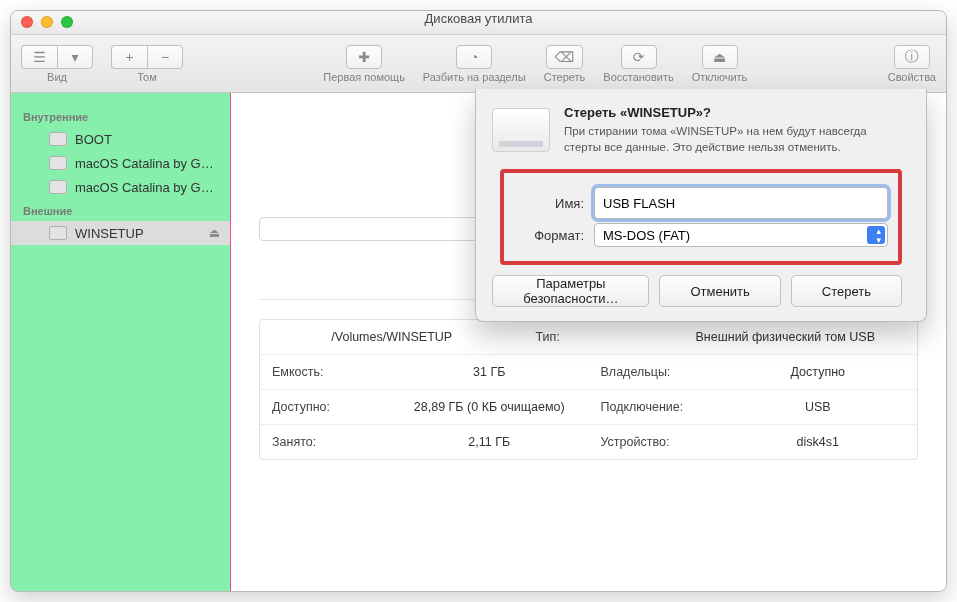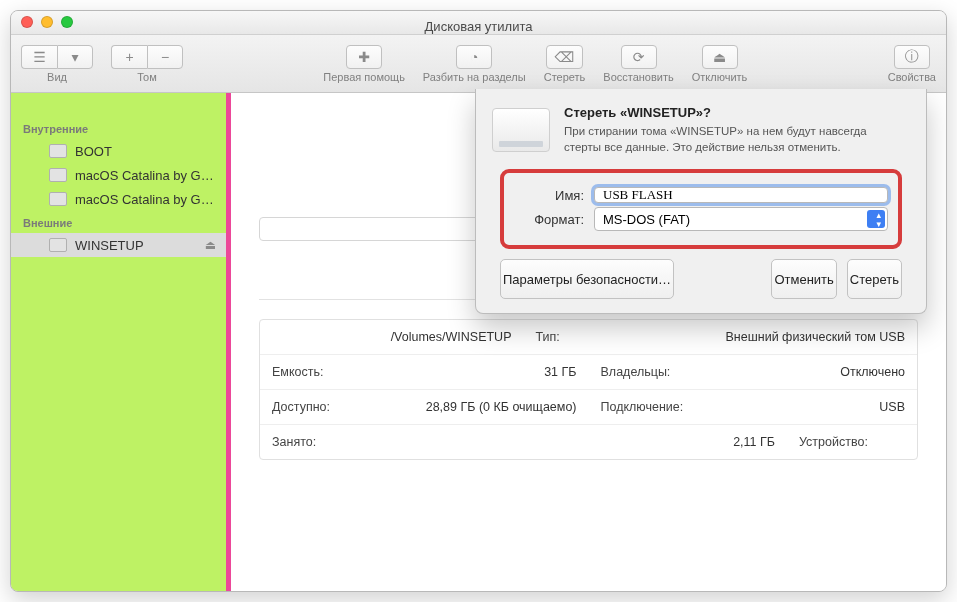--- a/index.html
+++ b/index.html
@@ -7,21 +7,21 @@
   .window {
     width: 937px; height: 582px; margin: 10px;
     border: 1px solid #b8b8b8; border-radius: 8px;
     box-shadow: 0 8px 24px rgba(0,0,0,.18);
     background: #ececec;
     display: flex; flex-direction: column;
     overflow: hidden; position: relative;
   }
   
   .titlebar {
-    height: 24px; display:flex; align-items:flex-end; justify-content:center;
+    height: 24px; display:flex; align-items:flex-start; justify-content:center;
     background: linear-gradient(#f7f7f7,#e8e8e8);
     border-bottom: 1px solid #d0d0d0;
     position: relative;
   }
   .traffic { position:absolute; left:10px; top:5px; display:flex; gap:8px; }
   .tl { width:12px; height:12px; border-radius:50%; border:1px solid rgba(0,0,0,.15);}
   .tl.red{background:#ff5f57}.tl.yel{background:#ffbd2e}.tl.grn{background:#28c940}
   .titlebar-title { font-size:13px; color:#4a4a4a; }
 
   
@@ -40,22 +40,22 @@
   }
   .tb-seg { display:flex; }
   .tb-seg .tb-btn:first-child{border-radius:4px 0 0 4px;border-right:none}
   .tb-seg .tb-btn:last-child{border-radius:0 4px 4px 0}
   .tb-label { font-size:11px; color:#808080; }
   .tb-spacer { flex:1 }
 
   
   .body { flex:1; display:flex; min-height:0; }
   .sidebar {
-    width:220px; background:#bef264; border-right:5px solid #ec4899;
-    padding-top:24px; font-size:13px; color:#333;
+    width:220px; background:#86efac; border-right:1px solid #ec4899;
+    padding-top:12px; font-size:13px; color:#333;
   }
   .sb-head { padding:6px 12px 4px; color:#7a7a7a; font-size:11px; font-weight:600;}
   .sb-item { display:flex; align-items:center; gap:8px; padding:4px 10px 4px 22px; height:24px;}
   .sb-item.indent { padding-left:38px; }
   .sb-item.selected { background:#dcdcdc; }
   .sb-disk { width:18px; height:14px; background:#e3e3e3; border:1px solid #b0b0b0; border-radius:2px;}
   .sb-eject { margin-left:auto; color:#8a8a8a; font-size:12px;}
   .sb-text { white-space:nowrap; overflow:hidden; text-overflow:ellipsis; max-width:140px;}
 
   .content { flex:1; background:#fff; position:relative; padding:18px 20px; }
@@ -77,21 +77,21 @@
   
   .infogrid {
     position:absolute; left:28px; right:28px; top:226px;
     border:1px solid #e0e0e0; border-radius:4px;
     font-size:12.5px; color:#444;
   }
   .row { display:flex; border-bottom:1px solid #eee; }
   .row:last-child{border-bottom:none}
   .cell { padding:10px 12px; }
   .k { width:130px; }
-  .v { flex:1; text-align:right; color:#333;}
+  .v { flex:1; text-align:center; color:#333;}
 
   
   .sheet {
     position:absolute; left:244px; top:-4px; width:452px;
     background:#f0f0f0; border:1px solid #bcbcbc; border-top:none;
     border-radius:0 0 8px 8px;
     box-shadow:0 14px 28px rgba(0,0,0,.22);
     padding:16px 16px 14px;
     z-index:50;
   }
@@ -99,43 +99,43 @@
   .disk-ic {
     width:58px; height:44px; background:linear-gradient(#fff,#e9e9e9);
     border:1px solid #cfcfcf; border-radius:4px; position:relative;
   }
   .disk-ic::after{content:"";position:absolute;left:6px;right:6px;bottom:4px;height:6px;background:#cfd4da;border-radius:1px;}
   .sheet-title { font-weight:700; font-size:13px; color:#222; margin-bottom:4px;}
   .sheet-desc { font-size:11.5px; color:#555; line-height:1.35; max-width:330px;}
 
   .form-outline {
     margin:14px 8px 10px 8px; padding:10px 10px;
-    border:4px solid #d63c3c; border-radius:9px;
+    border:4px solid #d63c3c; border-radius:4px;
   }
   .frow { display:flex; align-items:center; gap:10px; margin:4px 0;}
   .flabel { width:70px; text-align:right; font-size:13px; color:#333;}
   .ftext {
-    flex:1; height:16px; border:1px solid #b8b8b8; border-radius:4px;
+    flex:1; height:32px; border:1px solid #b8b8b8; border-radius:4px;
     box-shadow:0 0 0 3px rgba(88,146,234,.55);
-    padding:0 8px; font-size:13px; background:#fff;font-family:Liberation Serif, serif;
+    padding:0 8px; font-size:13px; background:#fff;
   }
   .fselect {
     flex:1; height:24px; border:1px solid #b8b8b8; border-radius:4px;
     background:#fff; padding:0 24px 0 8px; font-size:13px;
     display:flex; align-items:center; position:relative;
   }
   .fselect::after{
     content:""; position:absolute; right:2px; top:2px; bottom:2px; width:18px;
     background:#3e7ff3; border-radius:3px;
   }
   .fselect .arrows{position:absolute;right:6px;top:3px;font-size:9px;line-height:9px;color:#fff;z-index:1}
 
   .sheet-btns { display:flex; gap:10px; justify-content:flex-end; padding:0 8px;}
   .mbtn {
-    height:40px; padding:0 2px; font-size:13px; color:#222;
+    height:32px; padding:0 30px; font-size:13px; color:#222;
     background:linear-gradient(#fdfdfd,#efefef);
     border:1px solid #c2c2c2; border-radius:5px;
   }
   .sheet-btns .left { margin-right:auto; }
 </style>
 </head>
 <body>
 
 <div class="window">
 
@@ -222,32 +222,33 @@
       <div class="infogrid">
         <div class="row">
           <div class="cell v">/Volumes/WINSETUP</div>
           <div class="cell k col2">Тип:</div>
           <div class="cell v">Внешний физический том USB</div>
         </div>
         <div class="row">
           <div class="cell k">Емкость:</div>
           <div class="cell v">31 ГБ</div>
           <div class="cell k col2">Владельцы:</div>
-          <div class="cell v">Отключено</div>
+          <div class="cell v">Доступно</div>
         </div>
         <div class="row">
           <div class="cell k">Доступно:</div>
           <div class="cell v">28,89 ГБ (0 КБ очищаемо)</div>
           <div class="cell k col2">Подключение:</div>
           <div class="cell v">USB</div>
         </div>
         <div class="row">
           <div class="cell k">Занято:</div>
           <div class="cell v">2,11 ГБ</div>
           <div class="cell k col2">Устройство:</div>
+          <div class="cell v">disk4s1</div>
         </div>
       </div>
 
       <div class="sheet">
         <div class="sheet-head">
           <div class="disk-ic"></div>
           <div>
             <div class="sheet-title">Стереть «WINSETUP»?</div>
             <div class="sheet-desc">При стирании тома «WINSETUP» на нем будут навсегда стерты все данные. Это действие нельзя отменить.</div>
           </div>

